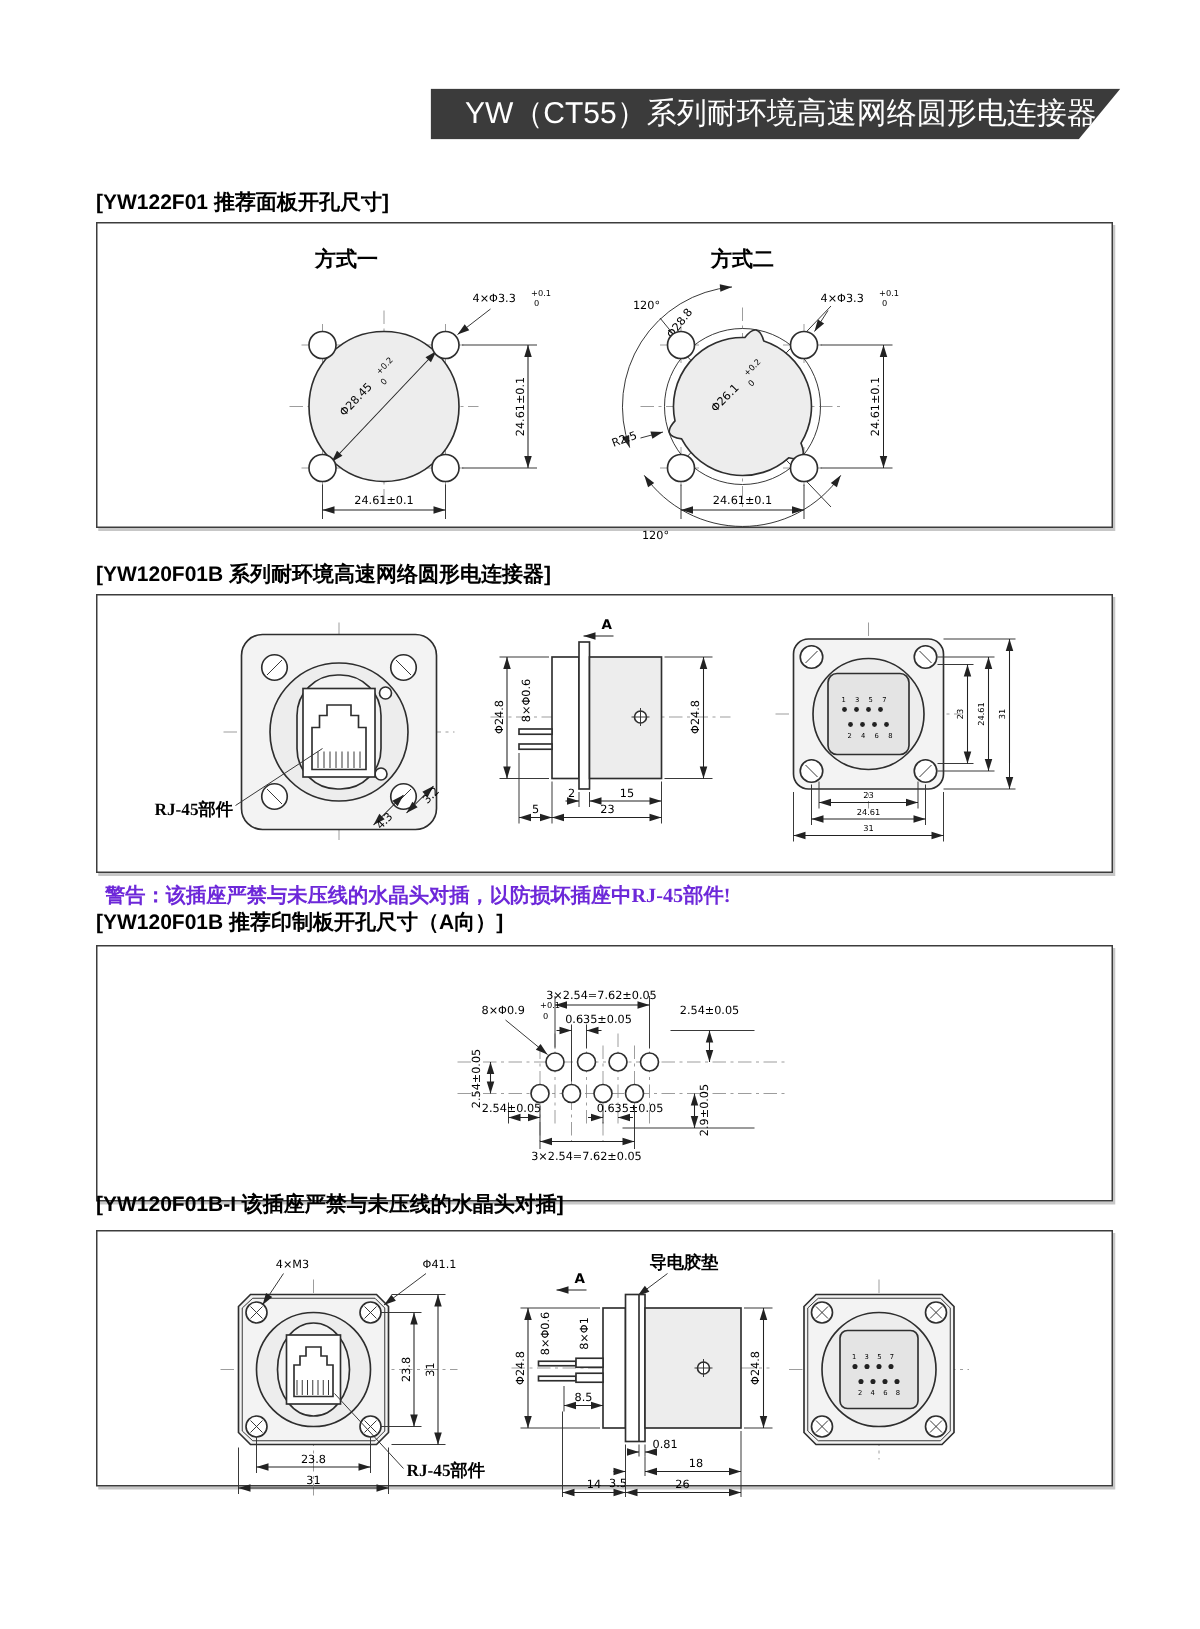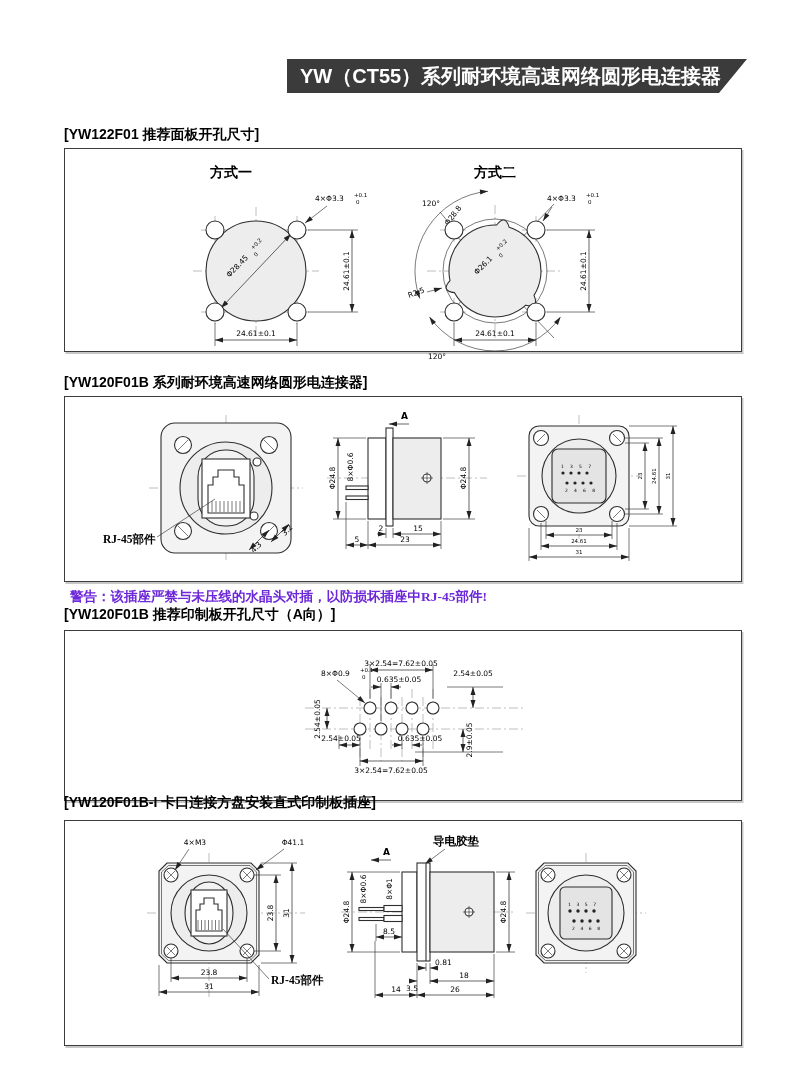--- a/index.html
+++ b/index.html
@@ -1,20 +1,20 @@
 <!DOCTYPE html>
 <html><head>
 <meta charset="utf-8">
 <style>
 *{margin:0;padding:0;box-sizing:border-box}
 html,body{width:800px;height:1086px;background:#fff;position:relative;overflow:hidden;
   font-family:"Liberation Sans",sans-serif}
 .banner{position:absolute;left:287px;top:59px;width:460px;height:34px;background:#3b3b3b;
   color:#fff;clip-path:polygon(0 0,100% 0,calc(100% - 28px) 100%,0 100%);
-  font-weight:bold;font-size:20px;line-height:34px;padding-left:13px;white-space:nowrap;
+  font-weight:normal;font-size:20px;line-height:34px;padding-left:23px;white-space:nowrap;
   font-family:"Liberation Sans",sans-serif}
 .stitle{position:absolute;left:64px;font-family:Liberation Sans, sans-serif;font-weight:bold;
   font-size:14px;color:#000;white-space:nowrap}
 .warn{position:absolute;left:70px;top:588px;font-family:"Liberation Serif",serif;
   font-weight:bold;font-size:13.5px;color:#6d28d9;white-space:nowrap}
 .dbox{position:absolute;left:64px;width:678px;border:1.2px solid #3c3c3c;background:#fff;
   box-shadow:1.5px 2px 0 rgba(130,130,130,.45)}
 svg{display:block}
 .ln{stroke:#2e2e2e;stroke-width:1.1;fill:none}
 .lt{stroke:#333;stroke-width:.65;fill:none}
@@ -300,23 +300,23 @@
     <line class="dim" x1="398" y1="98" x2="398" y2="121" marker-start="url(#aS)" marker-end="url(#aE)"></line>
     <text class="dt mid" transform="translate(407,109) rotate(-90)">2.9±0.05</text>
     <line class="lt" x1="295" y1="106" x2="295" y2="135"></line>
         <line class="lt" x1="358" y1="106" x2="358" y2="135"></line>
     <line class="dim" x1="295" y1="130" x2="358" y2="130" marker-start="url(#aS)" marker-end="url(#aE)"></line>
     <text class="dt mid" x="326" y="142">3×2.54=7.62±0.05</text>
   </g>
 </svg>
 </div>
 
-<div class="stitle" style="top:794px">[YW120F01B-I 卡口连接方盘安装直式印制板插座]</div>
-
-<div class="dbox" style="top:820px;height:226px">
+<div class="stitle" style="top:794px">[YW120F01B-I 该插座严禁与未压线的水晶头对插]</div>
+
+<div class="dbox" style="top:820px;height:171px">
 <svg width="675" height="192" viewBox="0 0 675 192">
   <g>
     <line class="cl" x1="82" y1="92" x2="240" y2="92"></line>
         <line class="cl" x1="144" y1="32" x2="144" y2="176"></line>
     <path class="ln f2" d="M102,42 L186,42 L194,50 L194,134 L186,142 L102,142 L94,134 L94,50 Z"></path>
     <path class="lt" fill="none" d="M103.5,44.5 L185,44.5 L191.5,51 L191.5,133 L185,139.5 L103.5,139.5 L96.5,133 L96.5,51 Z"></path>
     <circle class="ln fw" cx="106" cy="54" r="7"></circle>
         <line class="lt" x1="102" y1="50" x2="110" y2="58"></line>
         <line class="lt" x1="102" y1="58" x2="110" y2="50"></line>
     <circle class="ln fw" cx="182" cy="54" r="7"></circle>

